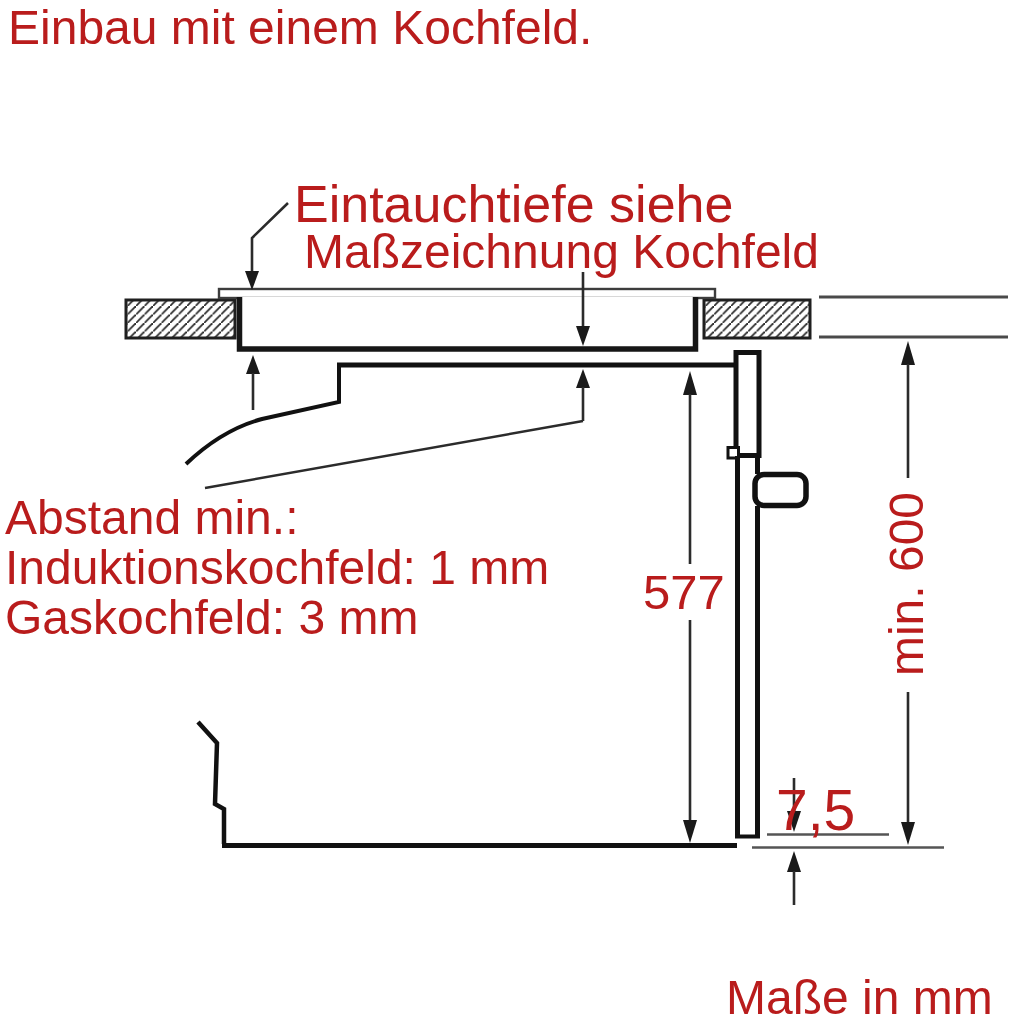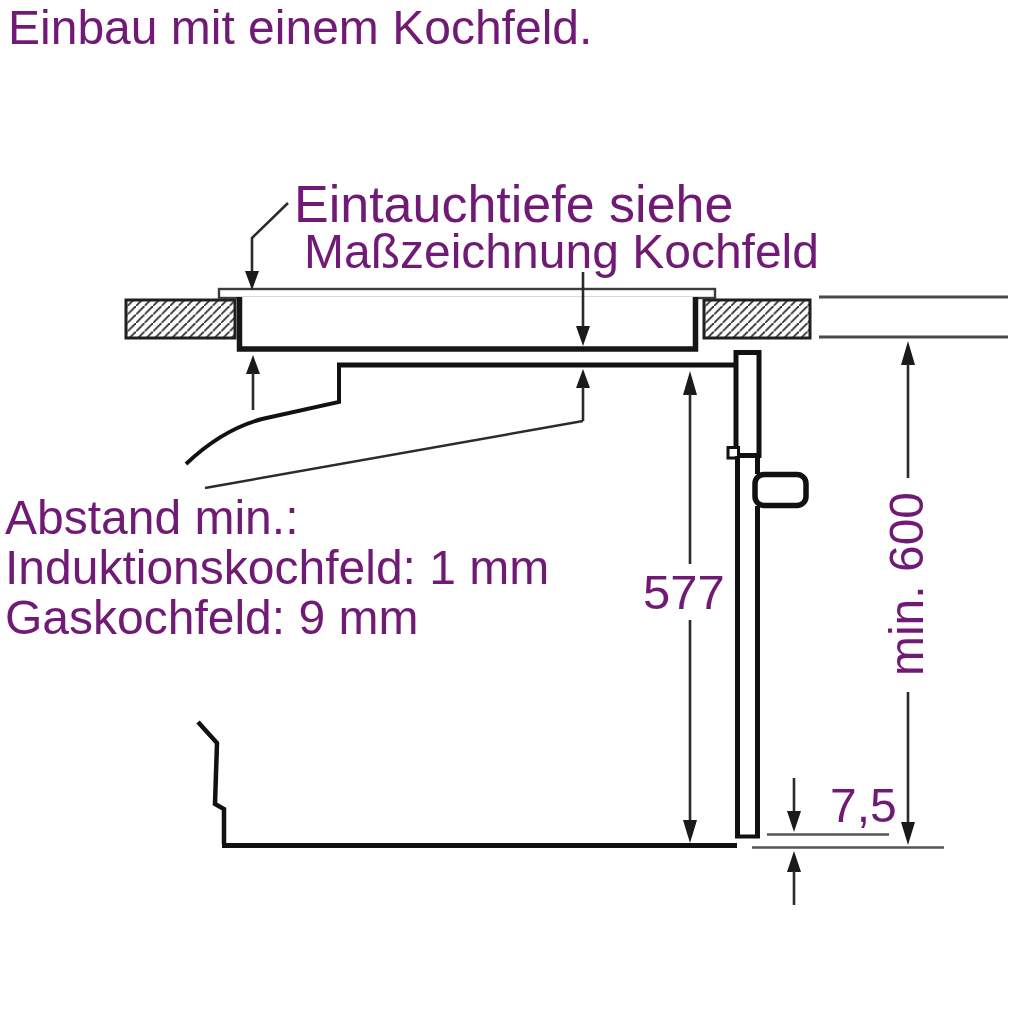--- a/index.html
+++ b/index.html
@@ -1,32 +1,32 @@
 <!DOCTYPE html>
 <html><head>
 <meta charset="utf-8">
 <style>
   html,body{margin:0;padding:0;background:#ffffff;}
   .stage{
     position:relative;width:1012px;height:1024px;background:#ffffff;overflow:hidden;
-    font-family:"Liberation Sans", sans-serif;color:#701a75;
+    font-family:"Liberation Sans", sans-serif;color:#b91c1c;
   }
   .txt{position:absolute;white-space:nowrap;line-height:1.08;}
   .t-title{left:8px;top:2px;font-size:48px;}
   .t-eint1{left:294px;top:176px;font-size:52px;}
   .t-eint2{left:304px;top:226px;font-size:48px;}
   .t-abstand{left:5px;top:492px;font-size:48px;}
   .t-abstand div{height:50px;}
   .t-577{left:643px;top:566px;width:94px;text-align:left;font-size:49px;}
   .t-min600{
     left:800px;top:560px;width:210px;height:48px;
     font-size:48px;text-align:center;
     transform:rotate(-90deg);
   }
-  .t-75{left:830px;top:780px;font-size:48px;}
+  .t-75{left:776px;top:780px;font-size:57px;}
   .t-masse{left:726px;top:972px;font-size:48px;}
   svg.drawing{position:absolute;left:0;top:0;}
 </style>
 </head>
 <body>
 
 <div class="stage">
 
   <svg class="drawing" width="1012" height="1024" viewBox="0 0 1012 1024">
     <defs>
@@ -126,23 +126,24 @@
   </svg>
 
   <div class="txt t-title">Einbau mit einem Kochfeld.</div>
 
   <div class="txt t-eint1">Eintauchtiefe siehe</div>
   <div class="txt t-eint2">Maßzeichnung Kochfeld</div>
 
   <div class="txt t-abstand">
     <div>Abstand min.:</div>
     <div>Induktionskochfeld: 1 mm</div>
-    <div>Gaskochfeld: 9 mm</div>
+    <div>Gaskochfeld: 3 mm</div>
   </div>
 
   <div class="txt t-577">577</div>
 
   <div class="txt t-min600">min. 600</div>
 
   <div class="txt t-75">7,5</div>
 
+  <div class="txt t-masse">Maße in mm</div>
 
 </div>
 
 </body></html>

